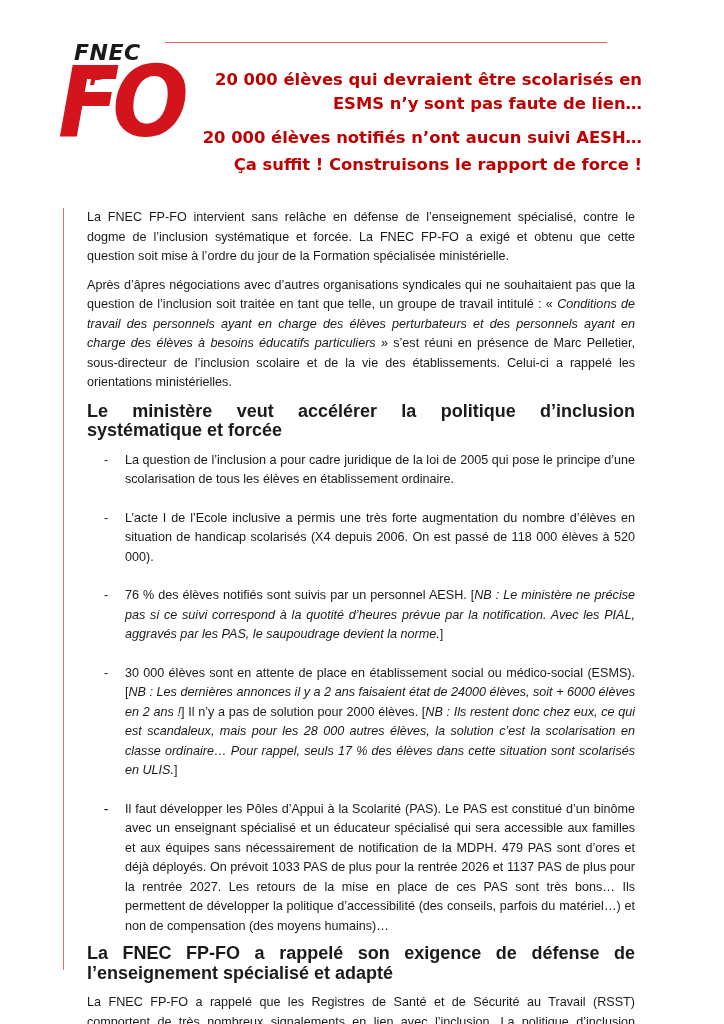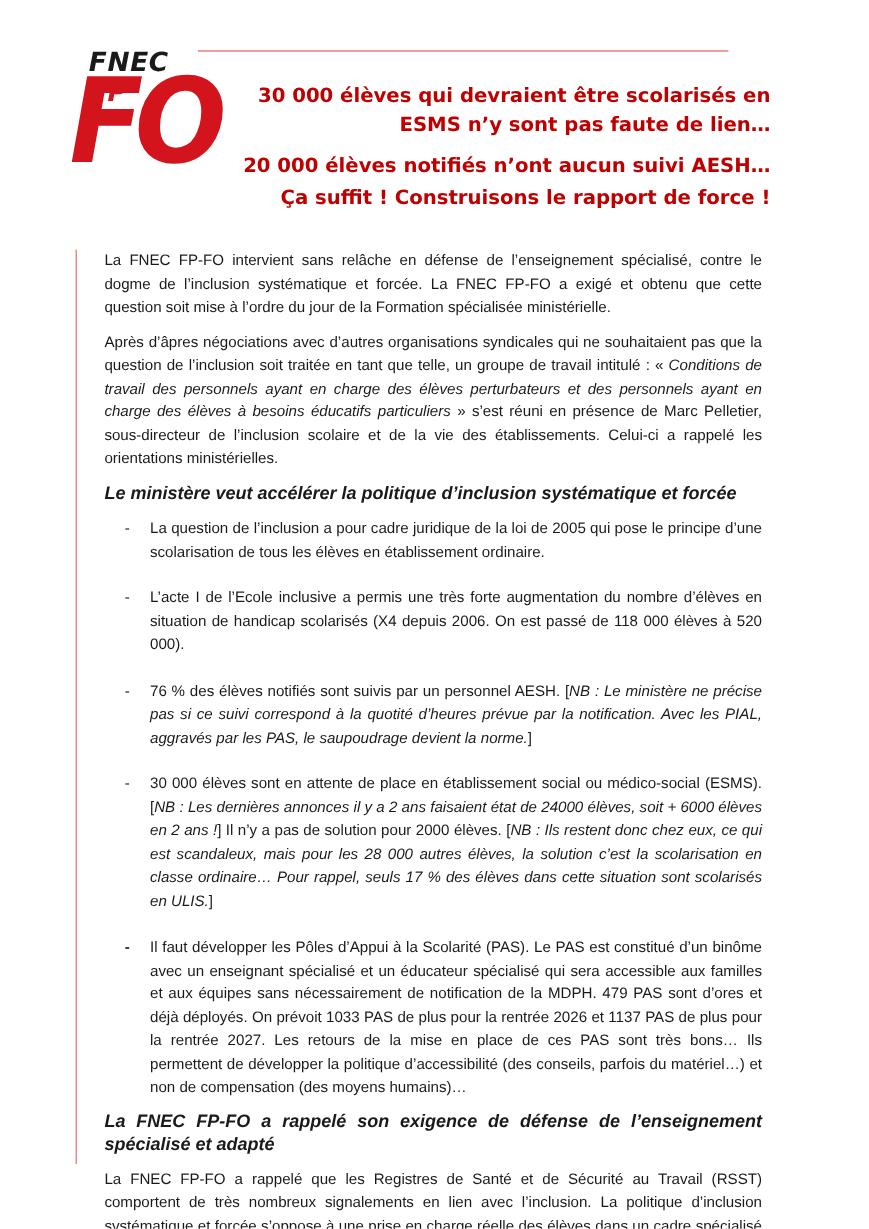--- a/index.html
+++ b/index.html
@@ -18,42 +18,42 @@
                  font-family: "DejaVu Sans", sans-serif; font-weight: bold; color: #c00000;
                  font-size: 16.4px; line-height: 24px; }
     .headlines .h { margin: 0; }
     .headlines .h2 { margin-top: 10px; }
     .headlines .h3 { margin-top: 3px; }
     .side-rule { position: absolute; left: 63px; top: 208px; width: 1px; height: 762px; background: #e07070; }
     .content { position: absolute; left: 87px; top: 208px; width: 548px;
                font-family: "Liberation Sans", sans-serif; font-size: 12.6px; line-height: 19.5px;
                text-align: justify; color: #1a1a1a; }
     .content p { margin: 0 0 9px 0; }
-    .content h3 { font-size: 15px; font-weight: bold; margin: 0 0 10px 0; font-style: italic; }
+    .content h3 { font-size: 18px; font-weight: bold; margin: 0 0 10px 0; }
     .content ul { list-style: none; margin: 0 0 0 0; padding: 0; }
     .content li { position: relative; padding-left: 38px; margin-bottom: 19px; }
     .content li .dash { position: absolute; left: 17px; top: 0; }
     .content li em, .content p em { font-style: italic; }
   </style>
 </head>
 <body>
 
 <div class="logo">
   <div class="fnec">
     <span class="b">FNEC</span>
     <span class="r">FP</span>
   </div>
   <div class="fo">FO</div>
 </div>
 
 <div class="top-rule"></div>
 
 <div class="headlines">
   <div class="h">
-    <span>30 000 élèves qui devraient être scolarisés en</span><br>
+    <span>20 000 élèves qui devraient être scolarisés en</span><br>
     <span>ESMS n’y sont pas faute de lien…</span>
   </div>
   <div class="h h2">20 000 élèves notifiés n’ont aucun suivi AESH…</div>
   <div class="h h3">Ça suffit ! Construisons le rapport de force !</div>
 </div>
 
 <div class="side-rule"></div>
 
 <div class="content">
   <p>La FNEC FP-FO intervient sans relâche en défense de l’enseignement spécialisé, contre le dogme de l’inclusion systématique et forcée. La FNEC FP-FO a exigé et obtenu que cette question soit mise à l’ordre du jour de la Formation spécialisée ministérielle.</p>

